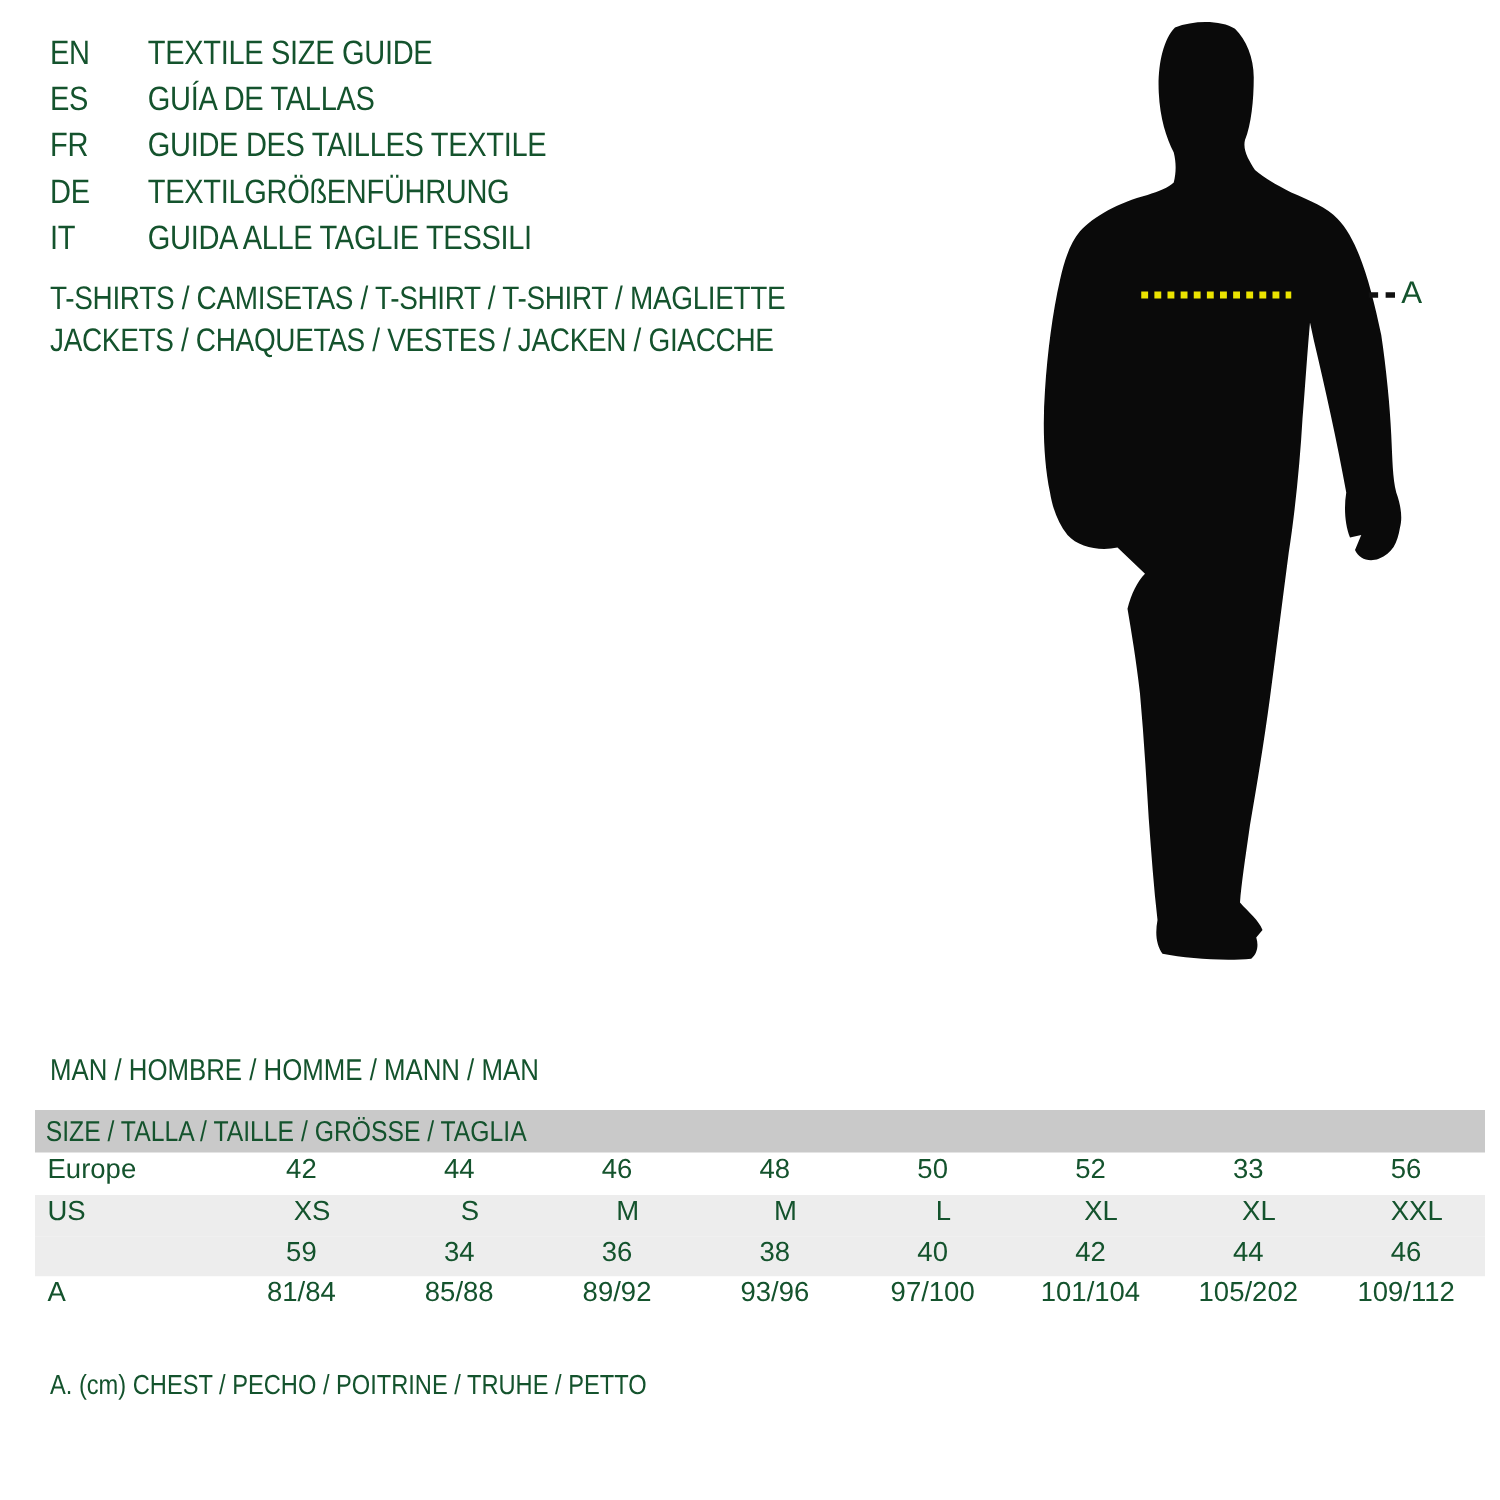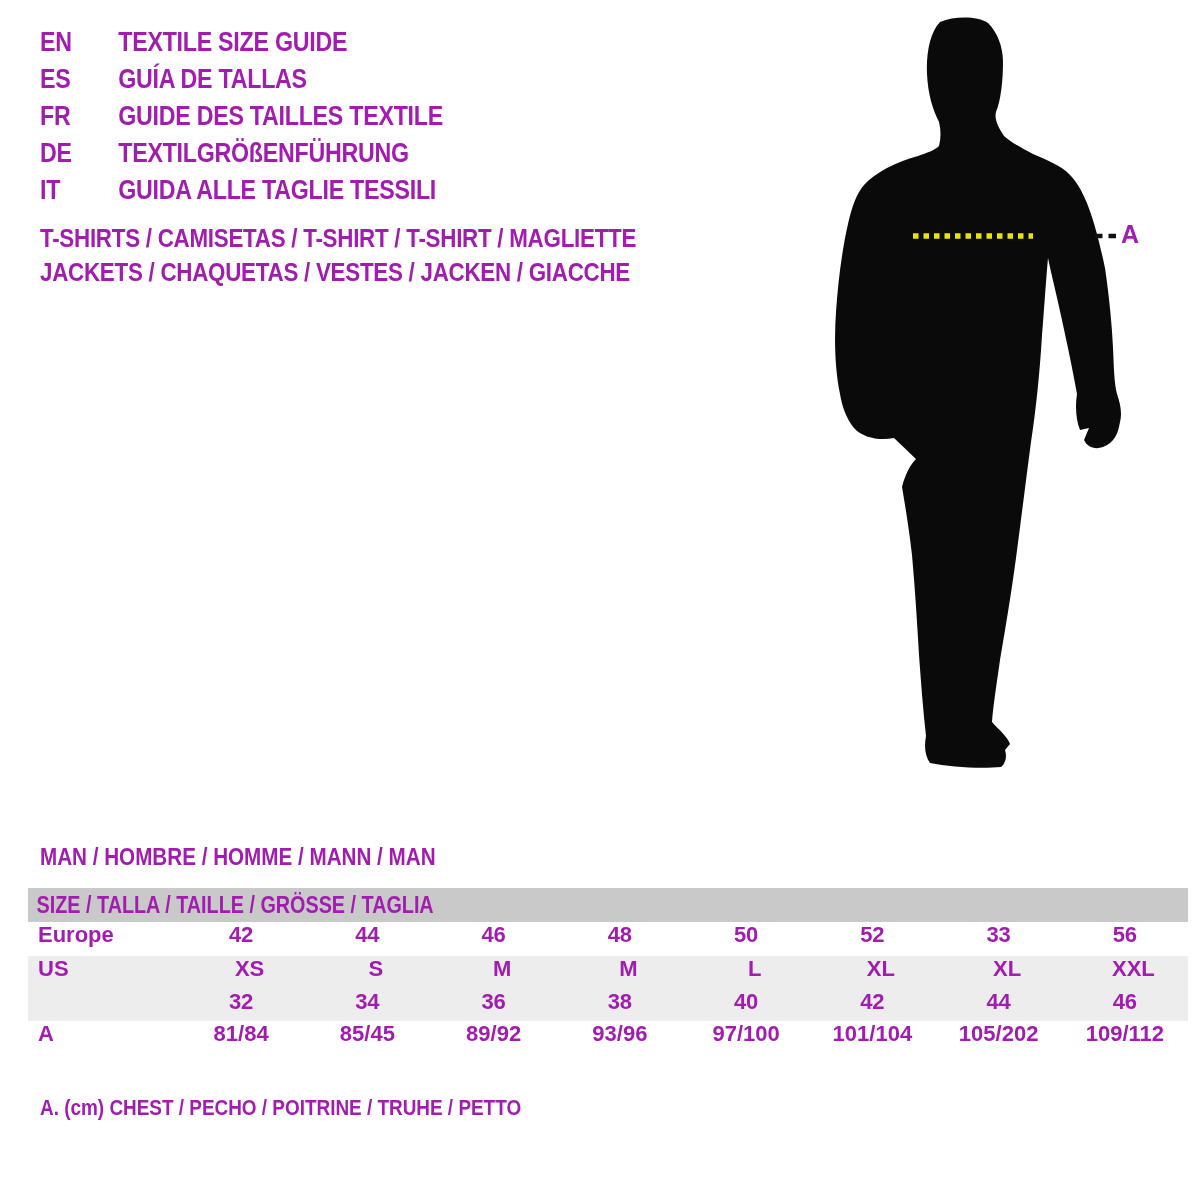--- a/index.html
+++ b/index.html
@@ -3,22 +3,22 @@
 <meta charset="utf-8">
 <style>
   html, body { margin: 0; padding: 0; background: #ffffff; }
   .canvas {
     position: relative;
     width: 1200px;
     height: 1200px;
     background: #ffffff;
     overflow: hidden;
     font-family: "Liberation Sans", sans-serif;
-    font-weight: 700;
-    color: #a21caf;
+    font-weight: 400;
+    color: #14532d;
   }
   .cond { transform: scaleX(0.86); transform-origin: 0 0; }
 
   
   .lang-block { position: absolute; left: 40px; top: 24px; }
   .lang-row { display: flex; line-height: 37px; font-size: 27px; letter-spacing: -0.3px; white-space: nowrap; }
   .lang-code { width: 91px; flex: 0 0 91px; }
 
   
   .categories { position: absolute; left: 40px; top: 221px; }
@@ -157,33 +157,33 @@
       <div class="cell">S</div>
       <div class="cell">M</div>
       <div class="cell">M</div>
       <div class="cell">L</div>
       <div class="cell">XL</div>
       <div class="cell">XL</div>
       <div class="cell">XXL</div>
     </div>
     <div class="t-row r2 shaded">
       <div class="cell label"></div>
-      <div class="cell">32</div>
+      <div class="cell">59</div>
       <div class="cell">34</div>
       <div class="cell">36</div>
       <div class="cell">38</div>
       <div class="cell">40</div>
       <div class="cell">42</div>
       <div class="cell">44</div>
       <div class="cell">46</div>
     </div>
     <div class="t-row r3">
       <div class="cell label">A</div>
       <div class="cell">81/84</div>
-      <div class="cell">85/45</div>
+      <div class="cell">85/88</div>
       <div class="cell">89/92</div>
       <div class="cell">93/96</div>
       <div class="cell">97/100</div>
       <div class="cell">101/104</div>
       <div class="cell">105/202</div>
       <div class="cell">109/112</div>
     </div>
   </div>
 
   <div class="footnote cond">A. (cm) CHEST / PECHO / POITRINE / TRUHE / PETTO</div>

